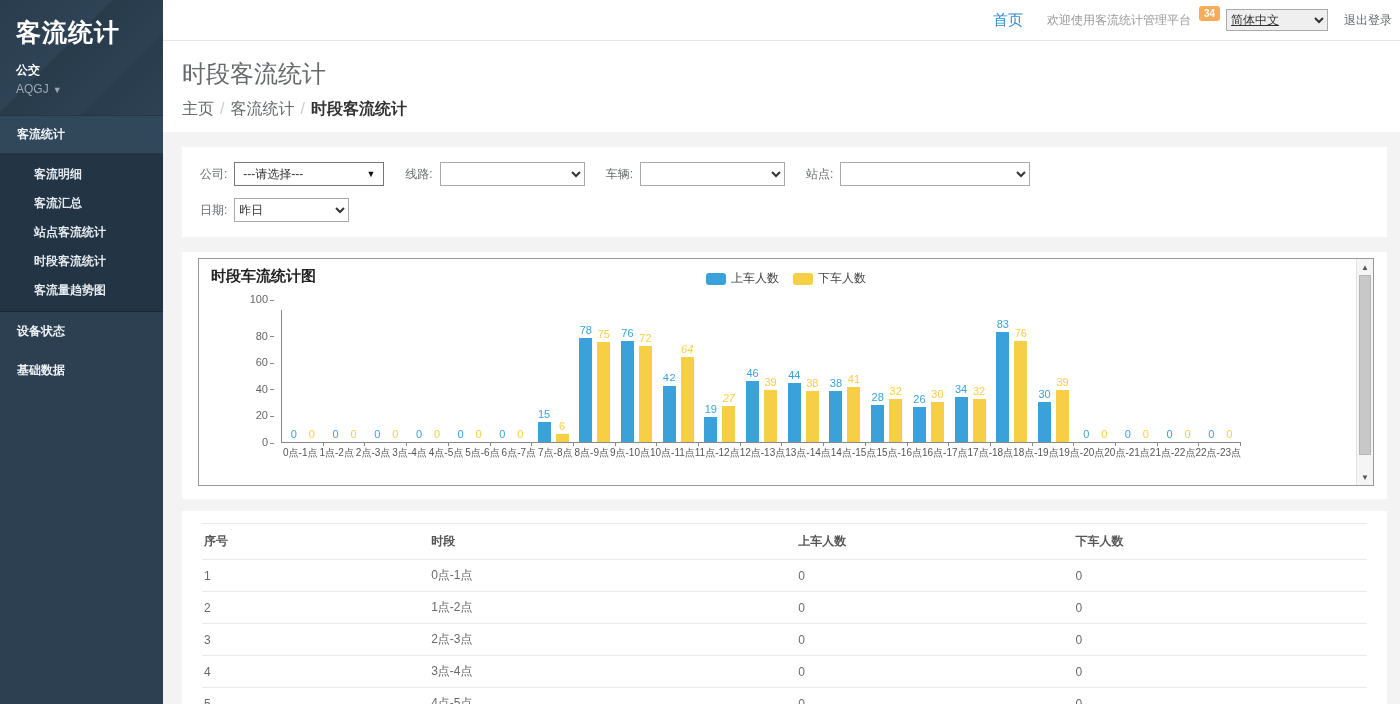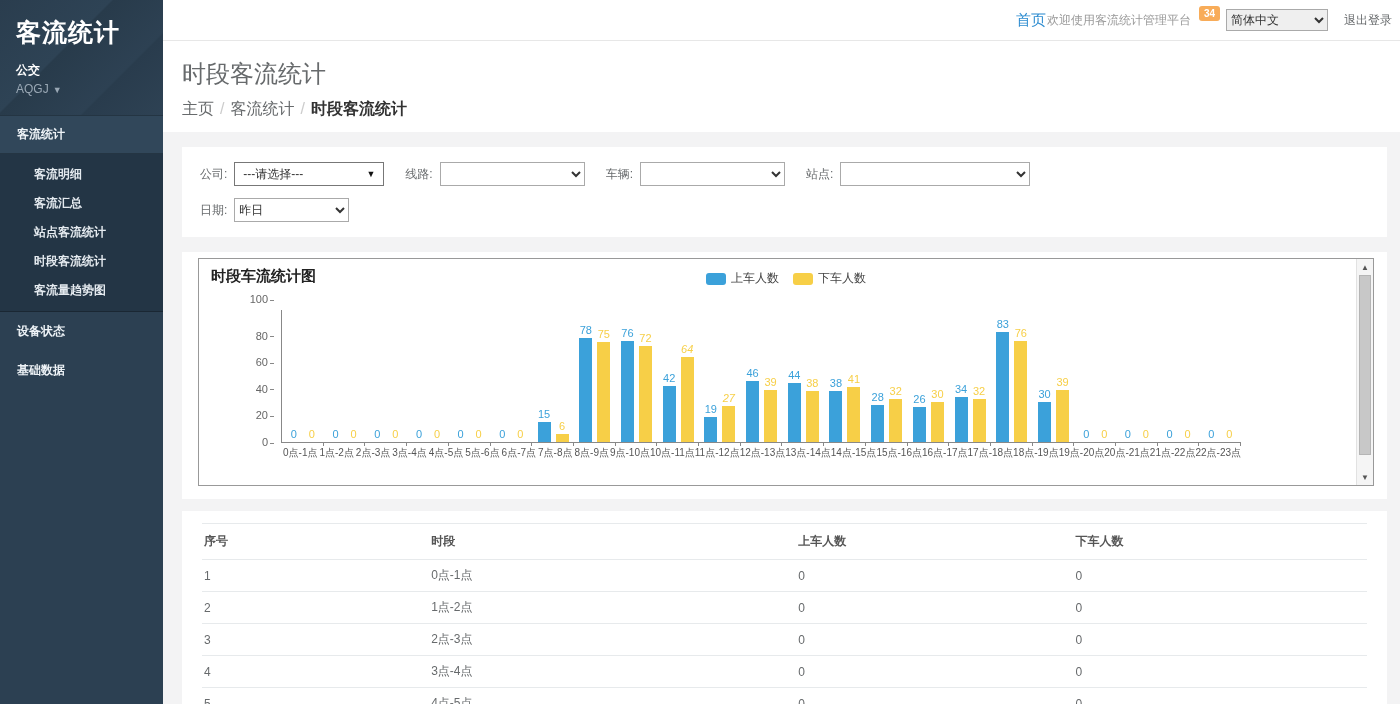--- a/index.html
+++ b/index.html
@@ -19,25 +19,25 @@
   .menu-group-header { background:#31475a; padding:10px 17px; font-weight:bold; color:#eef3f7;
                        border-top:1px solid rgba(0,0,0,.25); border-bottom:1px solid rgba(0,0,0,.25); cursor:pointer; }
   .submenu { background:#233545; padding:6px 0; border-bottom:1px solid rgba(0,0,0,.25); }
   .submenu-item { padding:6px 17px 6px 34px; color:#e4eaef; font-weight:bold; cursor:pointer; }
   .menu-item { padding:11px 17px; font-weight:bold; color:#eef3f7; cursor:pointer; }
 
   
   .main { flex:1; display:flex; flex-direction:column; background:#fff; min-width:0; }
   .topbar { height:41px; background:#fff; border-bottom:1px solid #e7e7e7; display:flex; align-items:center;
             justify-content:flex-end; padding-right:8px; }
-  .home-link { color:#2d8cd0; font-size:15px; margin-right:1px; cursor:pointer; text-decoration:none; }
+  .home-link { color:#2d8cd0; font-size:15px; margin-right:24px; cursor:pointer; text-decoration:none; }
   .welcome { color:#999; font-size:12px; }
   .topbar-badge { background:#f8ac59; color:#fff; font-size:10px; font-weight:bold; border-radius:3px;
                   padding:2px 5px; align-self:flex-start; margin:6px 6px 0 8px; }
-  .lang-select { width:102px; height:22px; font-size:12px; color:#333; margin-right:16px; border:1px solid #aaa; }
+  .lang-select { width:102px; height:22px; font-size:12px; color:#333; margin-right:16px; border:1px solid #aaa;text-decoration:underline; }
   .logout { color:#676a6c; font-size:12px; cursor:pointer; }
 
   .heading { background:#fff; padding:17px 0 12px 19px; }
   .heading h2 { font-size:24px; font-weight:400; color:#676a6c; }
   .breadcrumb { margin-top:9px; font-size:16px; color:#676a6c; }
   .breadcrumb .sep { color:#ccc; margin:0 6px; }
   .breadcrumb .crumb { color:#676a6c; cursor:pointer; }
   .breadcrumb .crumb.active { color:#333; font-weight:bold; cursor:default; }
 
   .content { flex:1; background:#f3f3f4; padding:15px 13px 0 19px; overflow:hidden; }
@@ -282,21 +282,21 @@
                     <div class="bar-val" style="color: rgb(59, 161, 218);">76</div>
                     <div class="bar" style="height: 101.08px; background: rgb(59, 161, 218);"></div>
                   </div>
                   <div class="bar-col">
                     <div class="bar-val" style="color: rgb(247, 207, 71);">72</div>
                     <div class="bar" style="height: 95.76px; background: rgb(247, 207, 71);"></div>
                   </div>
                 </div>
                 <div class="group">
                   <div class="bar-col">
-                    <div class="bar-val" style="color: rgb(59, 161, 218);">42</div>
+                    <div class="bar-val" style="color: rgb(59, 161, 218); font-family: Liberation Mono, monospace;">42</div>
                     <div class="bar" style="height: 55.86px; background: rgb(59, 161, 218);"></div>
                   </div>
                   <div class="bar-col">
                     <div class="bar-val" style="color: rgb(247, 207, 71); font-style: italic;">64</div>
                     <div class="bar" style="height: 85.12px; background: rgb(247, 207, 71);"></div>
                   </div>
                 </div>
                 <div class="group">
                   <div class="bar-col">
                     <div class="bar-val" style="color: rgb(59, 161, 218);">19</div>

